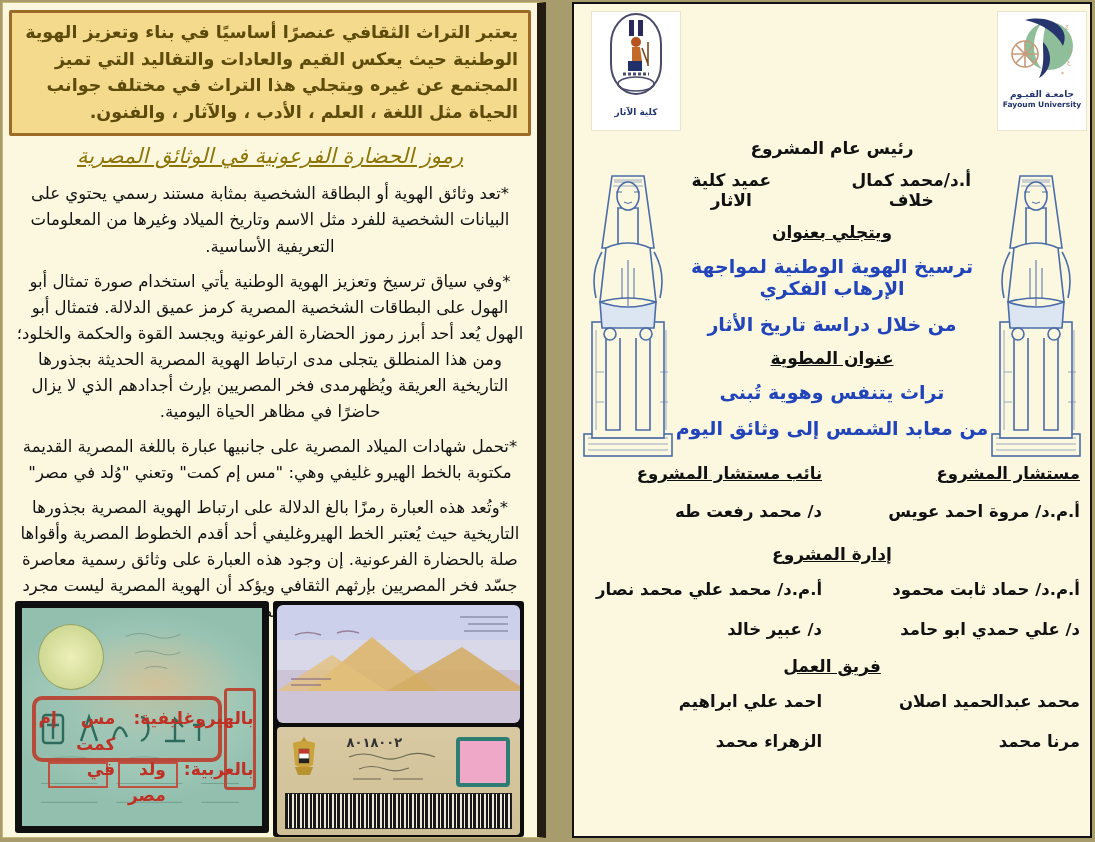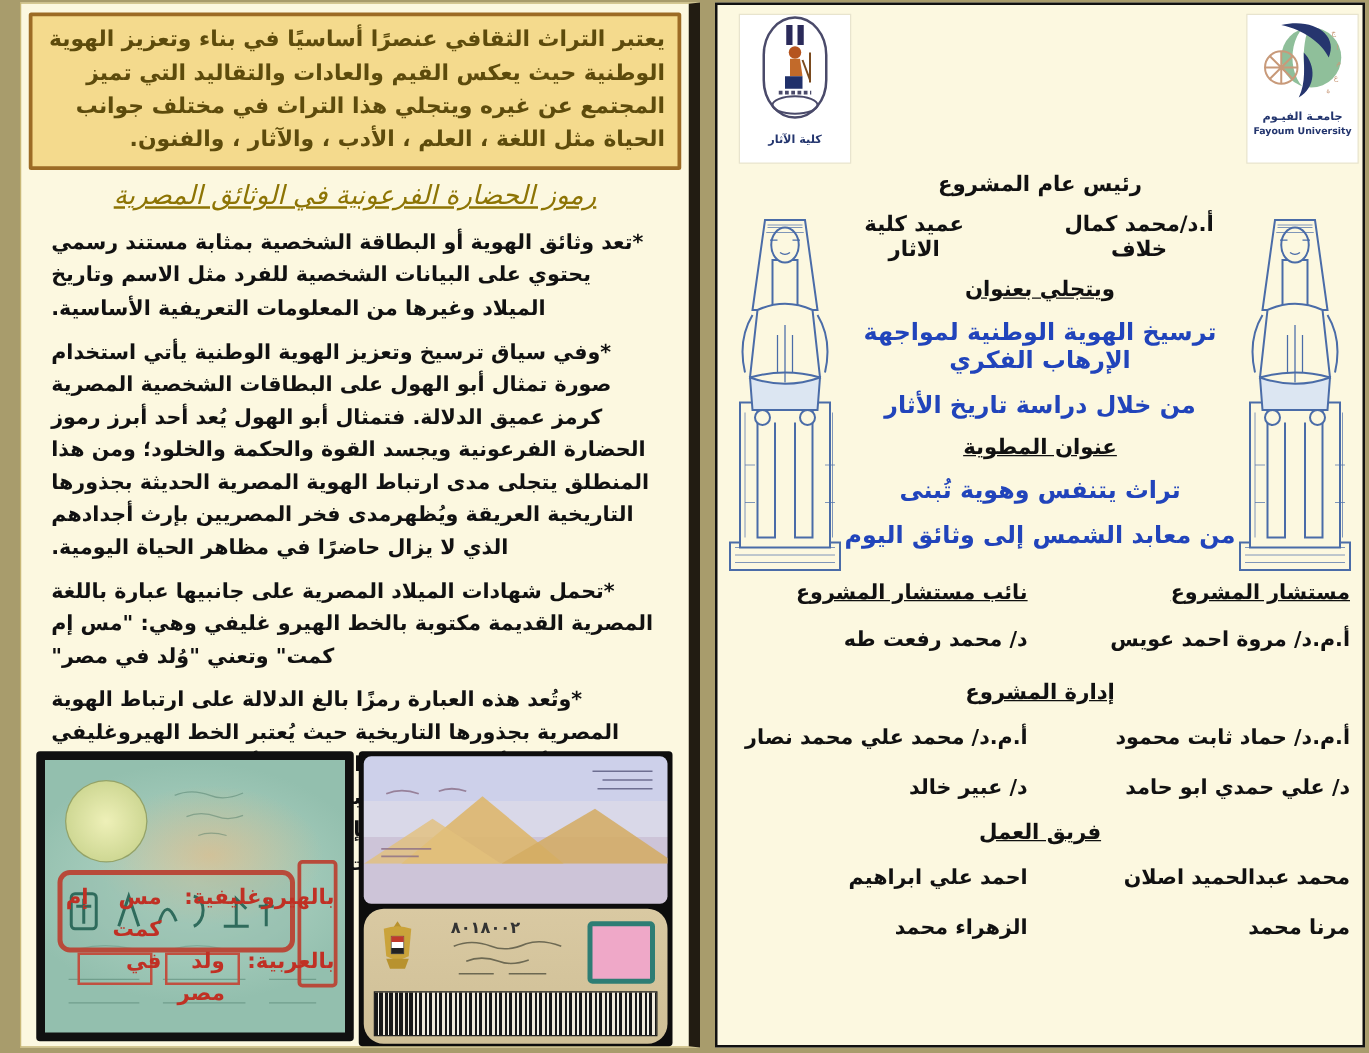--- a/index.html
+++ b/index.html
@@ -3,21 +3,21 @@
 <meta charset="utf-8">
 <style>
   html,body{margin:0;padding:0;}
   body{
     width:1095px;height:842px;position:relative;overflow:hidden;
     background:#a89c6c;
     font-family:"DejaVu Sans", sans-serif;
   }
   .page{position:absolute;top:2px;bottom:4px;background:#fcf8e0;}
   .page-left{
-    left:16px;width:544px;
+    left:2px;width:544px;
     border:1px solid #c8b878;
     border-right:9px solid #221c12;
     padding:0;box-sizing:border-box;
   }
   .page-right{
     left:572px;width:520px;
     border:2px solid #111;
     box-sizing:border-box;
   }
   
@@ -36,24 +36,24 @@
     text-align:center;direction:rtl;
     color:#8d7404;
     font-family:"DejaVu Serif", serif;
     font-style:italic;font-weight:normal;
     font-size:21px;
     text-decoration:underline;
     margin:8px 0 2px 0;
   }
   .left-paragraphs{padding:2px 8px 0 8px;}
   .left-paragraphs p{
-    direction:rtl;text-align:left;
-    color:#111;font-weight:bold;
+    direction:rtl;text-align:center;
+    color:#111;font-weight:normal;
     font-size:16.5px;line-height:1.58;
-    margin:9px 16px;
+    margin:9px 0;
   }
   .photos-row{
     position:absolute;left:0;right:9px;bottom:4px;top:598px;
     display:flex;gap:4px;padding:0 4px 0 12px;
   }
   .photo-frame{
     background:#101010;border-radius:3px;padding:7px;box-sizing:border-box;
   }
   .cert-photo{width:268px;height:232px;}
   .cert-inner{
@@ -87,21 +87,21 @@
   .cert-red-lines .row{display:flex;flex-direction:row;justify-content:flex-start;gap:18px;}
   .cert-red-lines .lbl{white-space:nowrap;}
   .cert-red-lines .val{letter-spacing:2px;word-spacing:18px;}
   .cards-photo{width:266px;height:236px;background:#0d0d0d;padding:4px;}
   .id-card-front{
     position:relative;width:100%;height:118px;border-radius:6px;overflow:hidden;
     background:linear-gradient(#cdd0ea 0 30%, #d9d8e8 30% 55%, #cdc4d8 55% 100%);
   }
   .pyramids{position:absolute;left:0;right:0;top:24px;height:62px;}
   .id-card-back{
-    position:relative;width:100%;height:108px;margin-top:4px;border-radius:16px;overflow:hidden;
+    position:relative;width:100%;height:108px;margin-top:4px;border-radius:4px;overflow:hidden;
     background:linear-gradient(#d9c9a2, #cfbf96);
   }
   .card-number{
     position:absolute;top:8px;left:70px;
     color:#333;font-weight:bold;font-size:13px;direction:rtl;
   }
   .stamp{
     position:absolute;right:10px;top:10px;width:46px;height:42px;border-radius:4px;
     background:#efa8c8;border:4px solid #2e7d74;
   }

